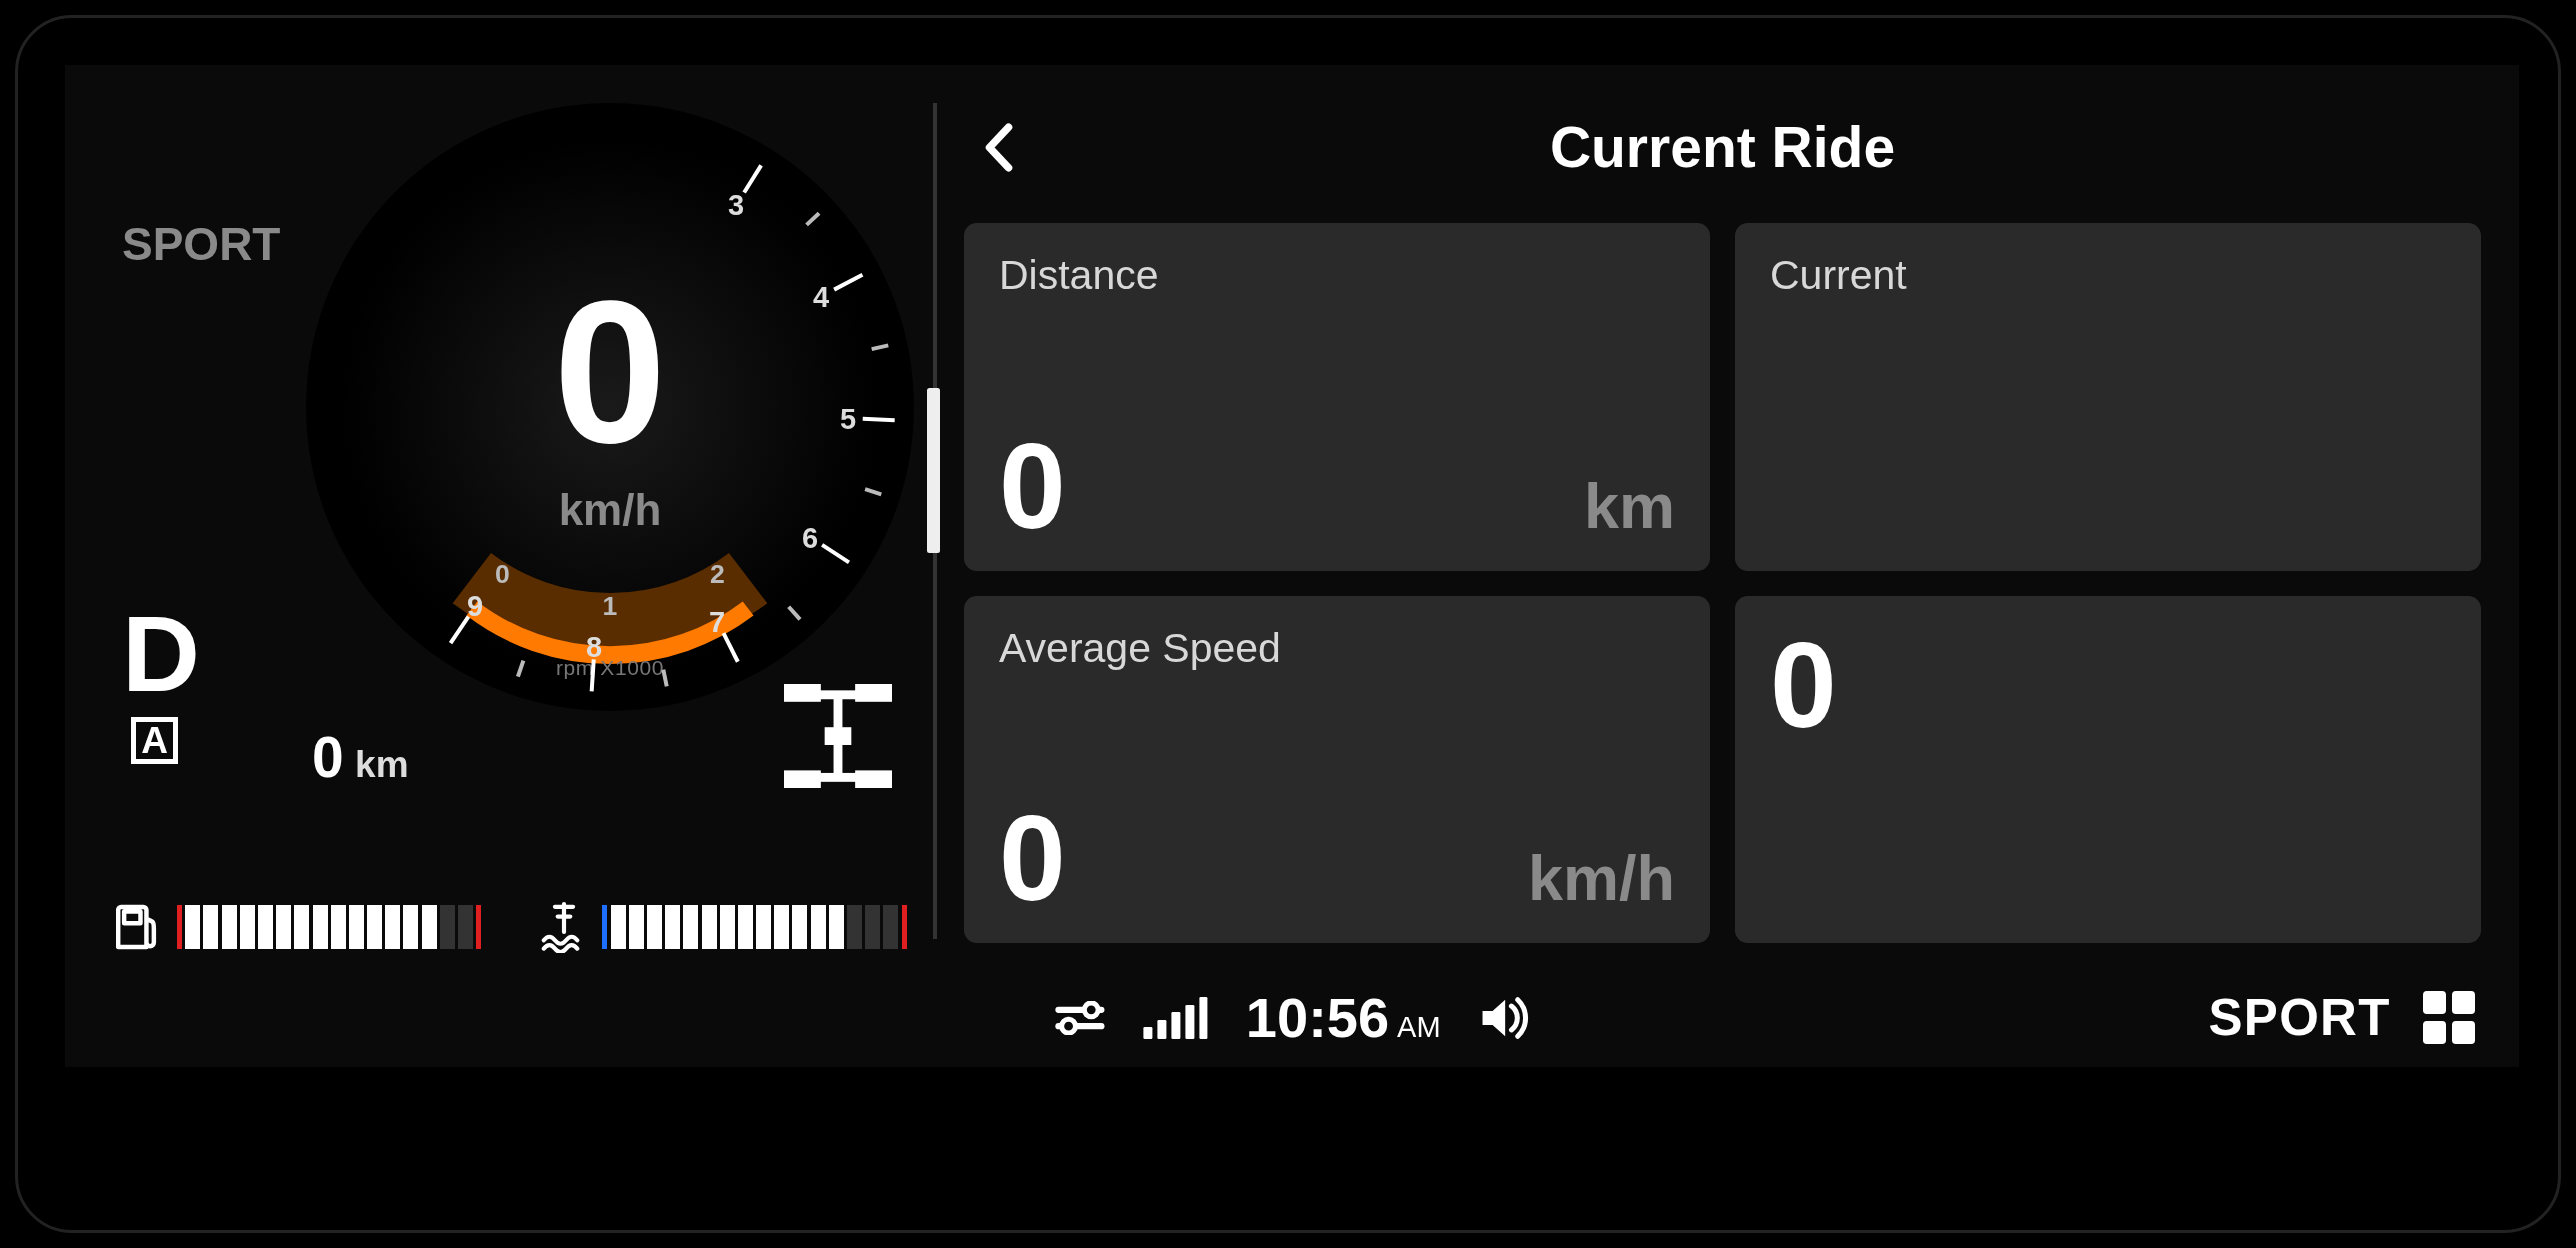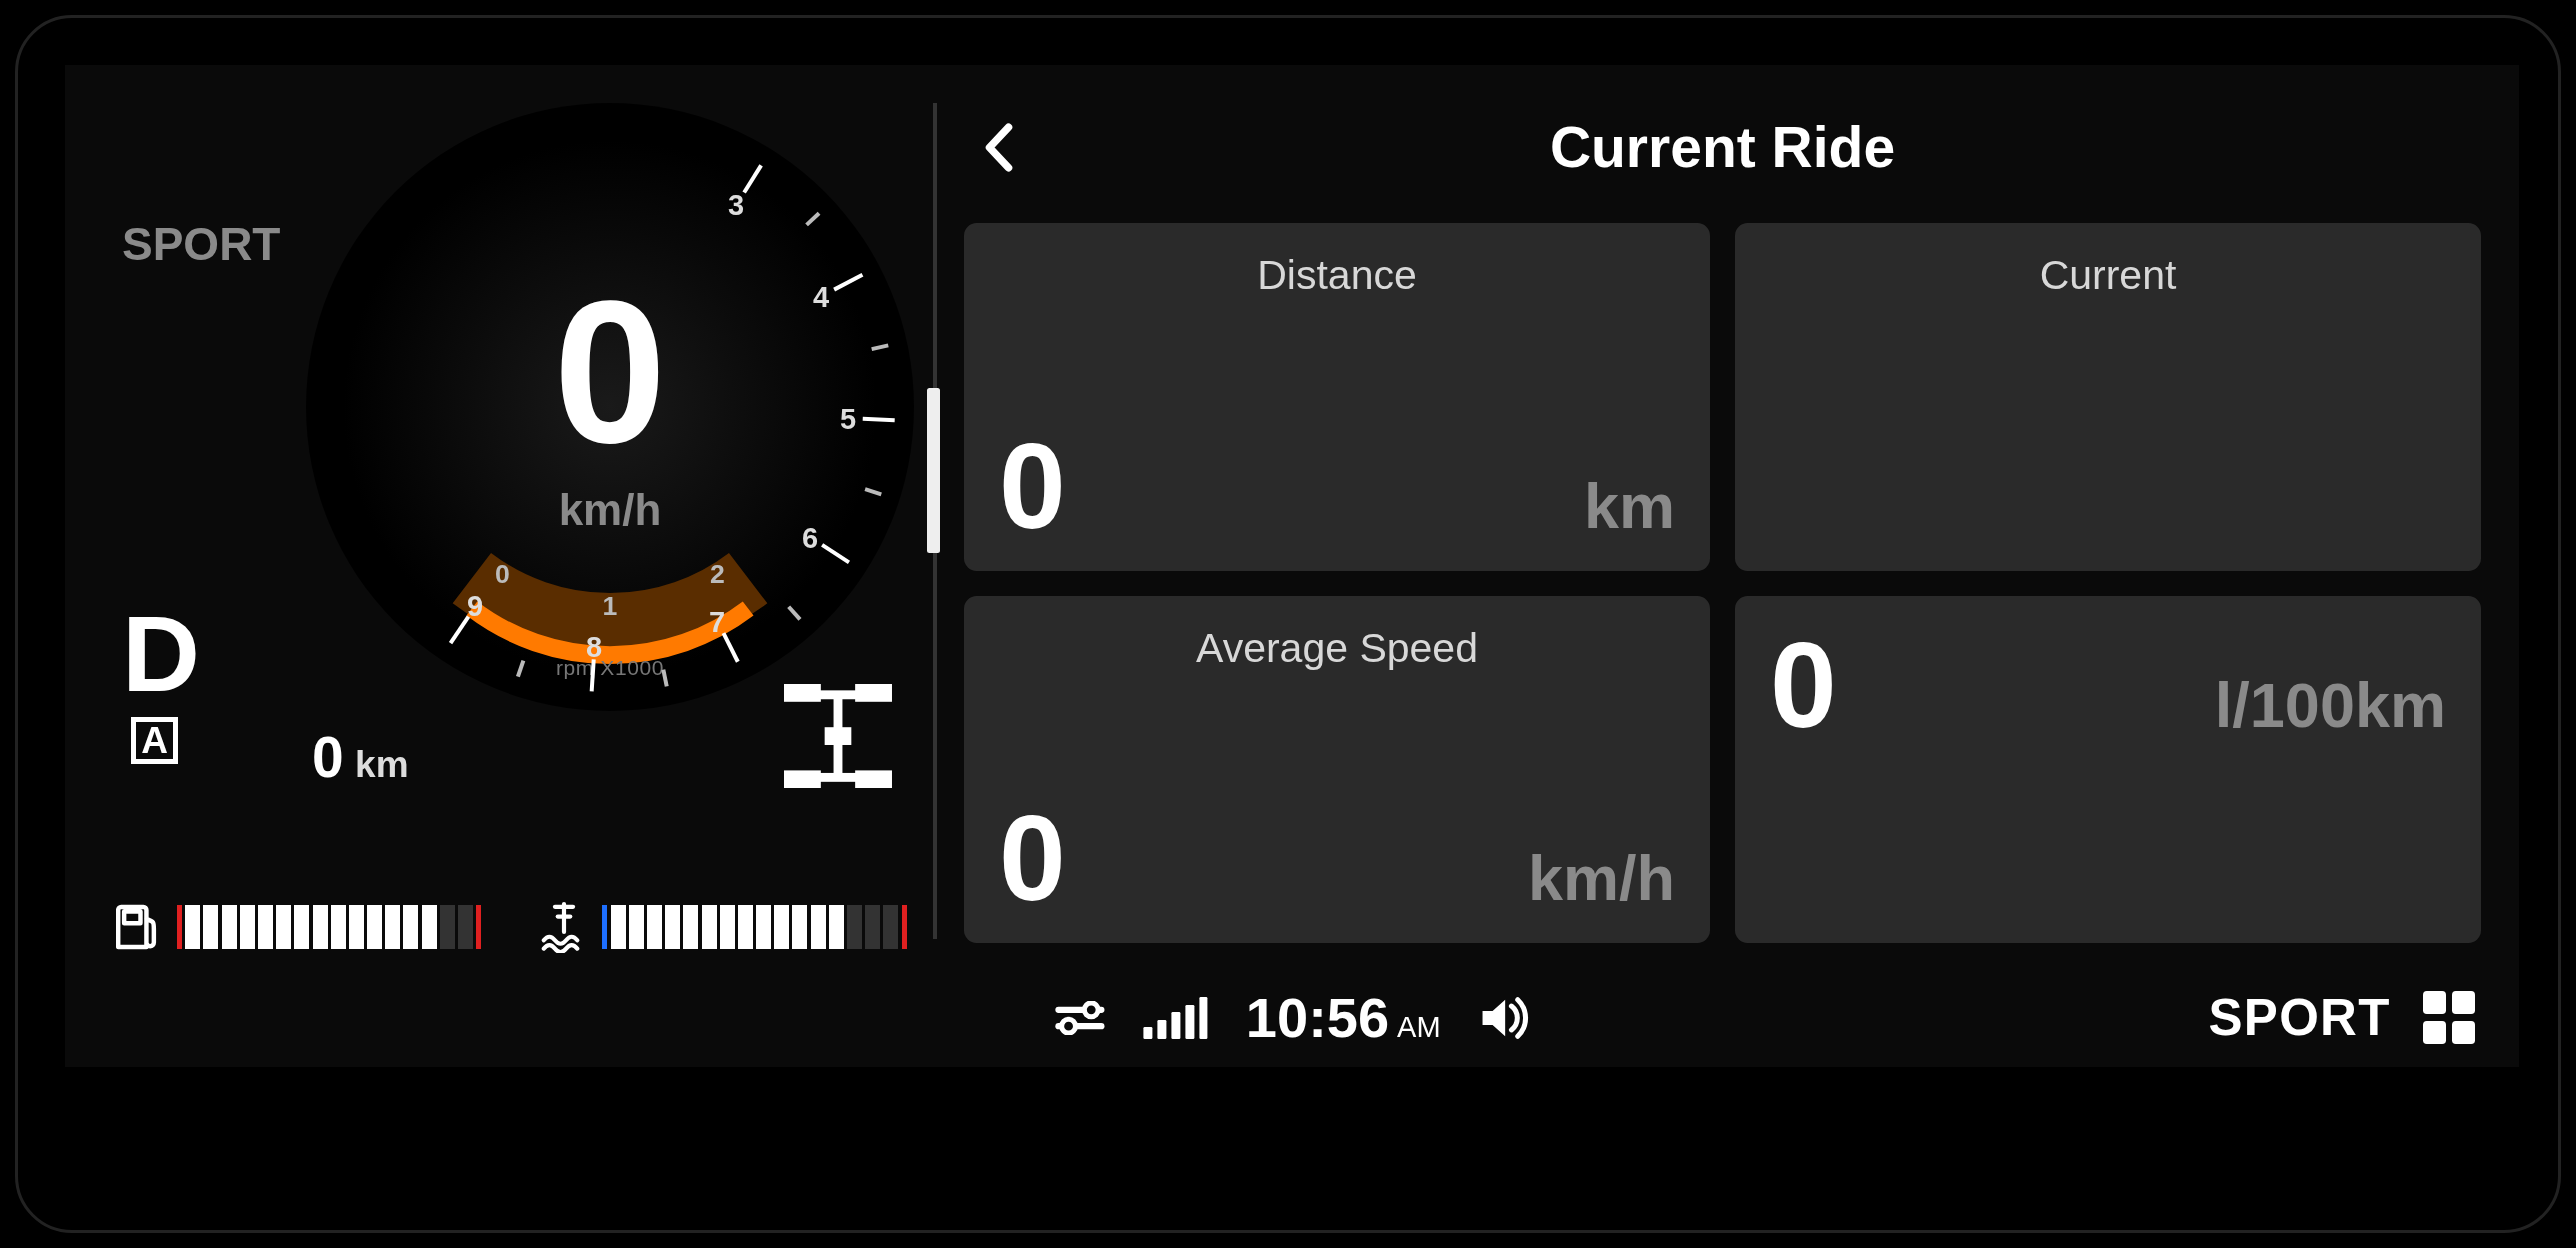--- a/index.html
+++ b/index.html
@@ -183,21 +183,20 @@
     text-align:center;
     color:#fff; font-size:57px; font-weight:800;
     pointer-events:none;
   }
   .grid{
     flex:1;
     display:grid;
     grid-template-columns:1fr 1fr;
     grid-template-rows:1fr 1fr;
     gap:25px;
-    text-align:center;
   }
   .card{
     background:var(--card);
     border-radius:12.7px;
     padding:29px 35px 25px;
     display:flex; flex-direction:column; justify-content:space-between;
   }
   .card-label{
     color:#d8d8d8;
     font-size:41px;
@@ -395,21 +394,20 @@
             <div class="card">
               <div class="card-label">Average Speed</div>
               <div class="card-row">
                 <span class="card-val">0</span>
                 <span class="card-unit">km/h</span>
               </div>
             </div>
             <div class="card">
               <div class="card-row">
                 <span class="card-val">0</span>
-                <span class="card-unit">l/100km</span>
               </div>
             </div>
           </div>
       </div>
 
     </div>
 
     <div class="status">
       <div class="status-center">
         <svg width="51" height="34" viewBox="0 0 80 54">

